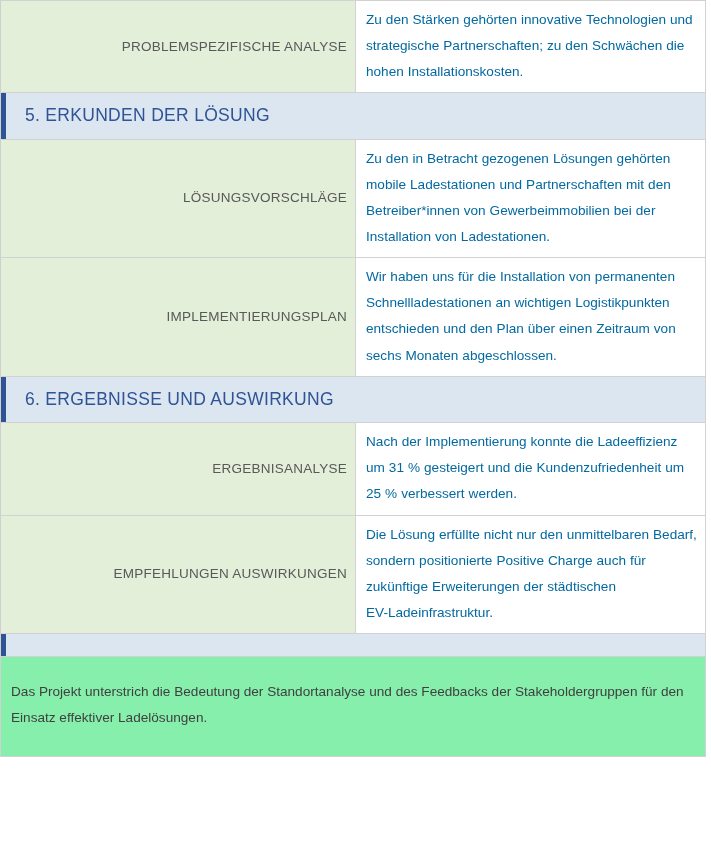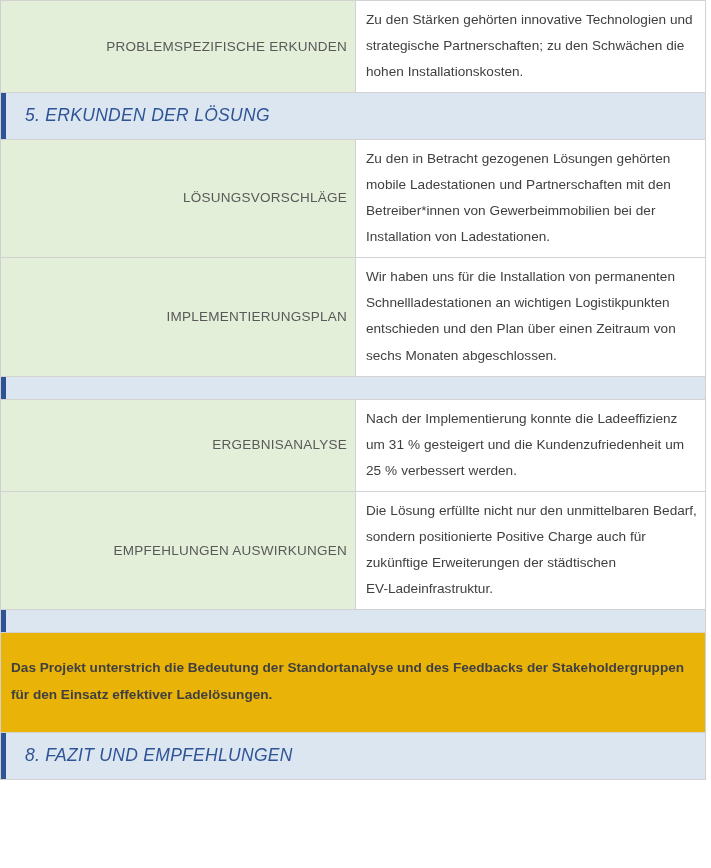--- a/index.html
+++ b/index.html
@@ -46,21 +46,21 @@
     text-align: right;
     vertical-align: middle;
     padding: 9px 8px 9px 10px;
     box-sizing: border-box;
     line-height: 1.5;
   }
   .cell-body {
     width: 350px;
     background: #ffffff;
     border: 1px solid #d2d2d2;
-    color: #404040;
+    color: #0369a1;
     font-size: 13.6px;
     line-height: 1.92;
     text-align: left;
     vertical-align: top;
     padding: 6px 8px 7px 10px;
     box-sizing: border-box;
     word-spacing: 0.2px;
   }
 
   
@@ -83,47 +83,45 @@
     width: 5px;
     background: #2e5496;
   }
   .section-title {
     color: #2e5496;
     font-size: 17.5px;
     font-weight: 400;
     letter-spacing: 0.3px;
     line-height: 1.35;
     white-space: nowrap;
-    font-style: italic;
   }
 
   
   .para-row td {
-    background: #eab308;
+    background: #86efac;
     border: 1px solid #d2d2d2;
     padding: 22px 14px 24px 10px;
     box-sizing: border-box;
-    font-weight: bold;
   }
   .para-text {
     color: #404040;
     font-size: 13.6px;
     line-height: 1.95;
     text-align: left;
   }
 </style>
 </head>
 <body>
 
 <div id="doc">
   <table class="table">
     <tbody>
 
       <tr class="row">
-        <td class="cell-label">PROBLEMSPEZIFISCHE ERKUNDEN</td>
+        <td class="cell-label">PROBLEMSPEZIFISCHE ANALYSE</td>
         <td class="cell-body">Zu den Stärken gehörten innovative Technologien und strategische Partnerschaften; zu den Schwächen die hohen Installationskosten.</td>
       </tr>
 
       <tr class="section-row">
         <td colspan="2">
           <div class="section-band">
             <span class="section-accent"></span>
             <span class="section-title">5. ERKUNDEN DER LÖSUNG</span>
           </div>
         </td>
@@ -136,20 +134,21 @@
 
       <tr class="row">
         <td class="cell-label">IMPLEMENTIERUNGSPLAN</td>
         <td class="cell-body">Wir haben uns für die Installation von permanenten Schnellladestationen an wichtigen Logistikpunkten entschieden und den Plan über einen Zeitraum von sechs Monaten abgeschlossen.</td>
       </tr>
 
       <tr class="section-row">
         <td colspan="2">
           <div class="section-band">
             <span class="section-accent"></span>
+            <span class="section-title">6. ERGEBNISSE UND AUSWIRKUNG</span>
           </div>
         </td>
       </tr>
 
       <tr class="row">
         <td class="cell-label">ERGEBNISANALYSE</td>
         <td class="cell-body">Nach der Implementierung konnte die Ladeeffizienz um 31 % gesteigert und die Kundenzufriedenheit um 25 % verbessert werden.</td>
       </tr>
 
       <tr class="row">
@@ -167,24 +166,16 @@
           </div>
         </td>
       </tr>
 
       <tr class="para-row">
         <td colspan="2">
           <div class="para-text">Das Projekt unterstrich die Bedeutung der Standortanalyse und des Feedbacks der Stakeholdergruppen für den Einsatz effektiver Ladelösungen.</div>
         </td>
       </tr>
 
-      <tr class="section-row">
-        <td colspan="2">
-          <div class="section-band">
-            <span class="section-accent"></span>
-            <span class="section-title">8. FAZIT UND EMPFEHLUNGEN</span>
-          </div>
-        </td>
-      </tr>
 
     </tbody>
   </table>
 </div>
 
 </body></html>

